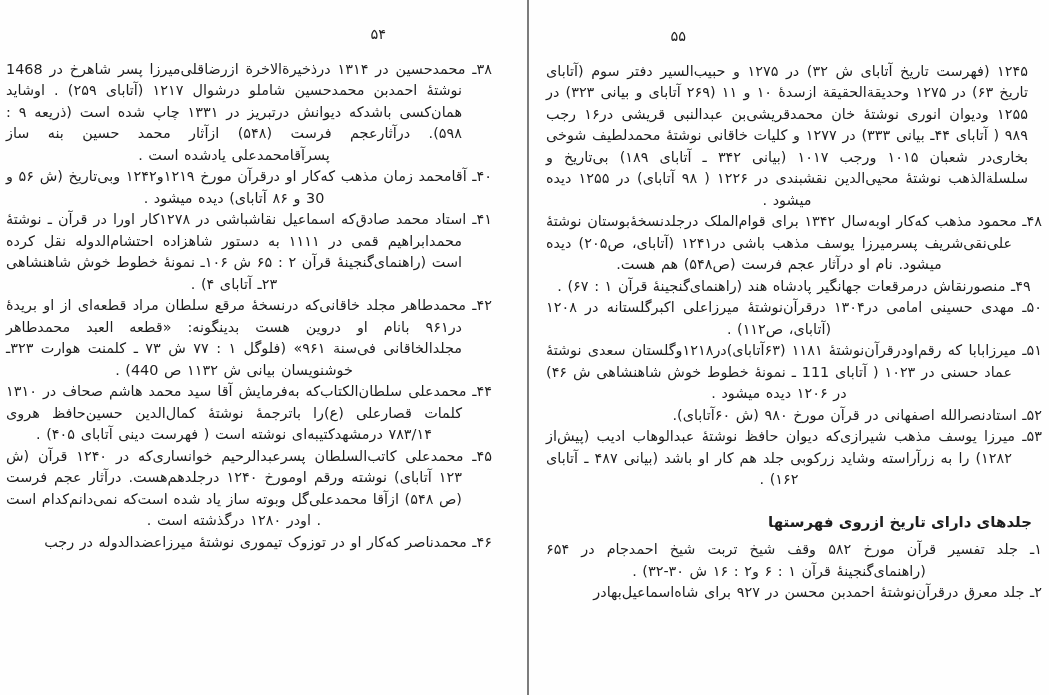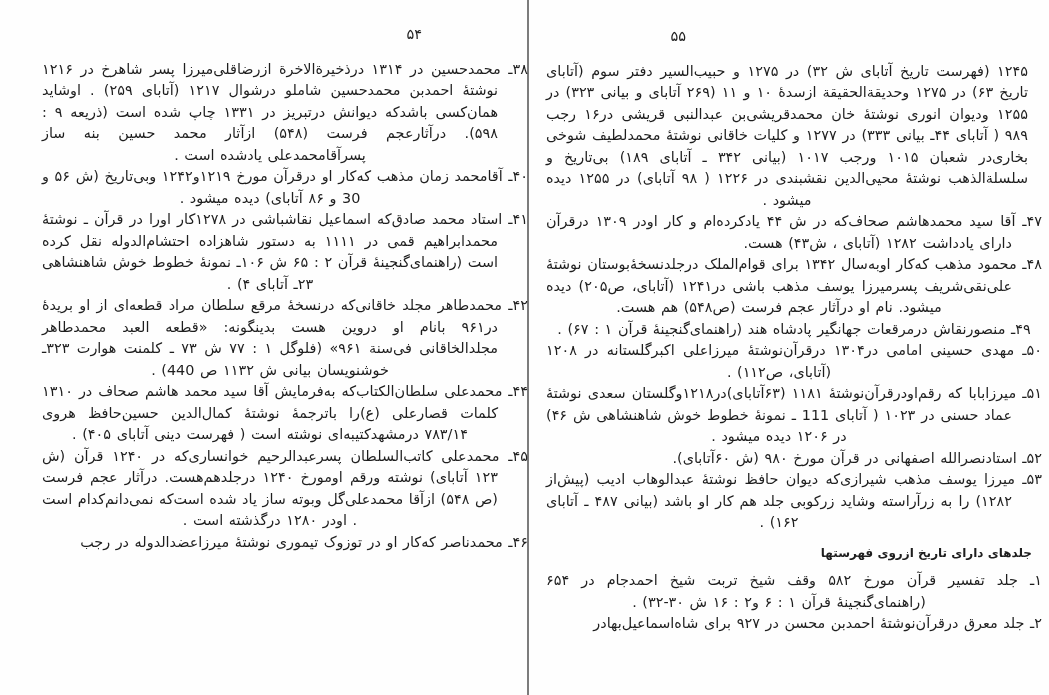--- a/index.html
+++ b/index.html
@@ -21,67 +21,66 @@
     width: 2px; height: 695px;
     background: #7c7c7c;
   }
   .page {
     position: absolute;
     direction: rtl;
     font-size: 14.4px;
     line-height: 21.5px;
     letter-spacing: 0;
   }
-  .page-left  { left: 6px;   top: 24px; width: 486px; margin-left: 36px; }
+  .page-left  { left: 6px;   top: 24px; width: 486px; }
   .page-right { left: 546px; top: 26px; width: 496px; }
   .pagenum {
     text-align: right;
     font-size: 14.5px;
     margin-bottom: 13px;
     font-weight: normal;
   }
   .pagenum-left  { padding-left: 0; padding-right: 106px; }
   .pagenum-right { padding-right: 356px; }
   p.entry {
     margin: 0;
     text-align: justify;
     word-spacing: 1px;
   }
   p.hang { padding-right: 30px; text-indent: -30px; }
   p.cont { padding-right: 14px; text-indent: 0; }
   p.cl   { text-align-last: center; }
   .heading {
     font-weight: bold;
-    font-size: 12px;
-    margin: 9px 10px 6px 0;
+    font-size: 15px;
+    margin: 21px 10px 6px 0;
     text-align-last: right;
   }
 </style>
 </head>
 <body>
 
 <div class="scan">
 
   <div class="gutter"></div>
 
   <section class="page page-left">
     <div class="pagenum pagenum-left">۵۴</div>
-    <p class="entry hang cl">۳۸ـ محمدحسین در ۱۳۱۴ درذخیرةالاخرة ازرضاقلی‌میرزا پسر شاهرخ در ۱۲۱۶ نوشتهٔ احمدبن محمدحسین شاملو درشوال ۱۲۱۷ (آتابای ۲۵۹) . اوشاید همان‌کسی باشدکه دیوانش درتبریز در ۱۳۳۱ چاپ شده است (ذریعه ۹ : ۵۹۸). درآثارعجم فرست (۵۴۸) ازآثار محمد حسین بنه ساز پسرآقامحمدعلی یادشده است .</p>
+    <p class="entry hang cl">۳۸ـ محمدحسین در ۱۳۱۴ درذخیرةالاخرة ازرضاقلی‌میرزا پسر شاهرخ در 1468 نوشتهٔ احمدبن محمدحسین شاملو درشوال ۱۲۱۷ (آتابای ۲۵۹) . اوشاید همان‌کسی باشدکه دیوانش درتبریز در ۱۳۳۱ چاپ شده است (ذریعه ۹ : ۵۹۸). درآثارعجم فرست (۵۴۸) ازآثار محمد حسین بنه ساز پسرآقامحمدعلی یادشده است .</p>
     <p class="entry hang cl">۴۰ـ آقامحمد زمان مذهب که‌کار او درقرآن مورخ ۱۲۱۹و۱۲۴۲ وبی‌تاریخ (ش ۵۶ و 30 و ۸۶ آتابای) دیده میشود .</p>
     <p class="entry hang cl">۴۱ـ استاد محمد صادق‌که اسماعیل نقاشباشی در ۱۲۷۸کار اورا در قرآن ـ نوشتهٔ محمدابراهیم قمی در ۱۱۱۱ به دستور شاهزاده احتشام‌الدوله نقل کرده است (راهنمای‌گنجینهٔ قرآن ۲ : ۶۵ ش ۱۰۶ـ نمونهٔ خطوط خوش شاهنشاهی ۲۳ـ آتابای ۴) .</p>
     <p class="entry hang cl">۴۲ـ محمدطاهر مجلد خاقانی‌که درنسخهٔ مرقع سلطان مراد قطعه‌ای از او بریدهٔ در۹۶۱ بانام او دروین هست بدینگونه: «قطعه العبد محمدطاهر مجلدالخاقانی فی‌سنة ۹۶۱» (فلوگل ۱ : ۷۷ ش ۷۳ ـ کلمنت هوارت ۳۲۳ـ خوشنویسان بیانی ش ۱۱۳۲ ص 440) .</p>
     <p class="entry hang cl">۴۴ـ محمدعلی سلطان‌الکتاب‌که به‌فرمایش آقا سید محمد هاشم صحاف در ۱۳۱۰ کلمات قصارعلی (ع)را باترجمهٔ نوشتهٔ کمال‌الدین حسین‌حافظ هروی ۷۸۳/۱۴ درمشهدکتیبه‌ای نوشته است ( فهرست دینی آتابای ۴۰۵) .</p>
     <p class="entry hang cl">۴۵ـ محمدعلی کاتب‌السلطان پسرعبدالرحیم خوانساری‌که در ۱۲۴۰ قرآن (ش ۱۲۳ آتابای) نوشته ورقم اومورخ ۱۲۴۰ درجلدهم‌هست. درآثار عجم فرست (ص ۵۴۸) ازآقا محمدعلی‌گل وبوته ساز یاد شده است‌که نمی‌دانم‌کدام است . اودر ۱۲۸۰ درگذشته است .</p>
     <p class="entry hang">۴۶ـ محمدناصر که‌کار او در توزوک تیموری نوشتهٔ میرزاعضدالدوله در رجب</p>
   </section>
 
   <section class="page page-right">
     <div class="pagenum pagenum-right">۵۵</div>
     <p class="entry cont cl">۱۲۴۵ (فهرست تاریخ آتابای ش ۳۲) در ۱۲۷۵ و حبیب‌السیر دفتر سوم (آتابای تاریخ ۶۳) در ۱۲۷۵ وحدیقةالحقیقة ازسدهٔ ۱۰ و ۱۱ (۲۶۹ آتابای و بیانی ۳۲۳) در ۱۲۵۵ ودیوان انوری نوشتهٔ خان محمدقریشی‌بن عبدالنبی قریشی در۱۶ رجب ۹۸۹ ( آتابای ۴۴ـ بیانی ۳۳۳) در ۱۲۷۷ و کلیات خاقانی نوشتهٔ محمدلطیف شوخی بخاری‌در شعبان ۱۰۱۵ ورجب ۱۰۱۷ (بیانی ۳۴۲ ـ آتابای ۱۸۹) بی‌تاریخ و سلسلةالذهب نوشتهٔ محیی‌الدین نقشبندی در ۱۲۲۶ ( ۹۸ آتابای) در ۱۲۵۵ دیده میشود .</p>
-    <p class="entry hang">۴۷ـ آقا سید محمدهاشم صحاف‌که در ش ۴۴ یادکرده‌ام و کار اودر ۱۳۰۹ درقرآن دارای یادداشت ۱۲۸۲ (آتابای ، ش۴۳) هست.</p>
     <p class="entry hang cl">۴۸ـ محمود مذهب که‌کار اوبه‌سال ۱۳۴۲ برای قوام‌الملک درجلدنسخهٔ‌بوستان نوشتهٔ علی‌نقی‌شریف پسرمیرزا یوسف مذهب باشی در۱۲۴۱ (آتابای، ص۲۰۵) دیده میشود. نام او درآثار عجم فرست (ص۵۴۸) هم هست.</p>
     <p class="entry hang cl">۴۹ـ منصورنقاش درمرقعات جهانگیر پادشاه هند (راهنمای‌گنجینهٔ قرآن ۱ : ۶۷) .</p>
     <p class="entry hang cl">۵۰ـ مهدی حسینی امامی در۱۳۰۴ درقرآن‌نوشتهٔ میرزاعلی اکبرگلستانه در ۱۲۰۸ (آتابای، ص۱۱۲) .</p>
     <p class="entry hang cl">۵۱ـ میرزابابا که رقم‌اودرقرآن‌نوشتهٔ ۱۱۸۱ (۶۳آتابای)در۱۲۱۸وگلستان سعدی نوشتهٔ عماد حسنی در ۱۰۲۳ ( آتابای 111 ـ نمونهٔ خطوط خوش شاهنشاهی ش ۴۶) در ۱۲۰۶ دیده میشود .</p>
     <p class="entry hang">۵۲ـ استادنصرالله اصفهانی در قرآن مورخ ۹۸۰ (ش ۶۰آتابای).</p>
     <p class="entry hang cl">۵۳ـ میرزا یوسف مذهب شیرازی‌که دیوان حافظ نوشتهٔ عبدالوهاب ادیب (پیش‌از ۱۲۸۲) را به زرآراسته وشاید زرکوبی جلد هم کار او باشد (بیانی ۴۸۷ ـ آتابای ۱۶۲) .</p>
     <h2 class="heading">جلدهای دارای تاریخ ازروی فهرستها</h2>
     <p class="entry hang cl">۱ـ جلد تفسیر قرآن مورخ ۵۸۲ وقف شیخ تربت شیخ احمدجام در ۶۵۴ (راهنمای‌گنجینهٔ قرآن ۱ : ۶ و۲ : ۱۶ ش ۳۰-۳۲) .</p>
     <p class="entry hang">۲ـ جلد معرق درقرآن‌نوشتهٔ احمدبن محسن در ۹۲۷ برای شاه‌اسماعیل‌بهادر</p>
   </section>

